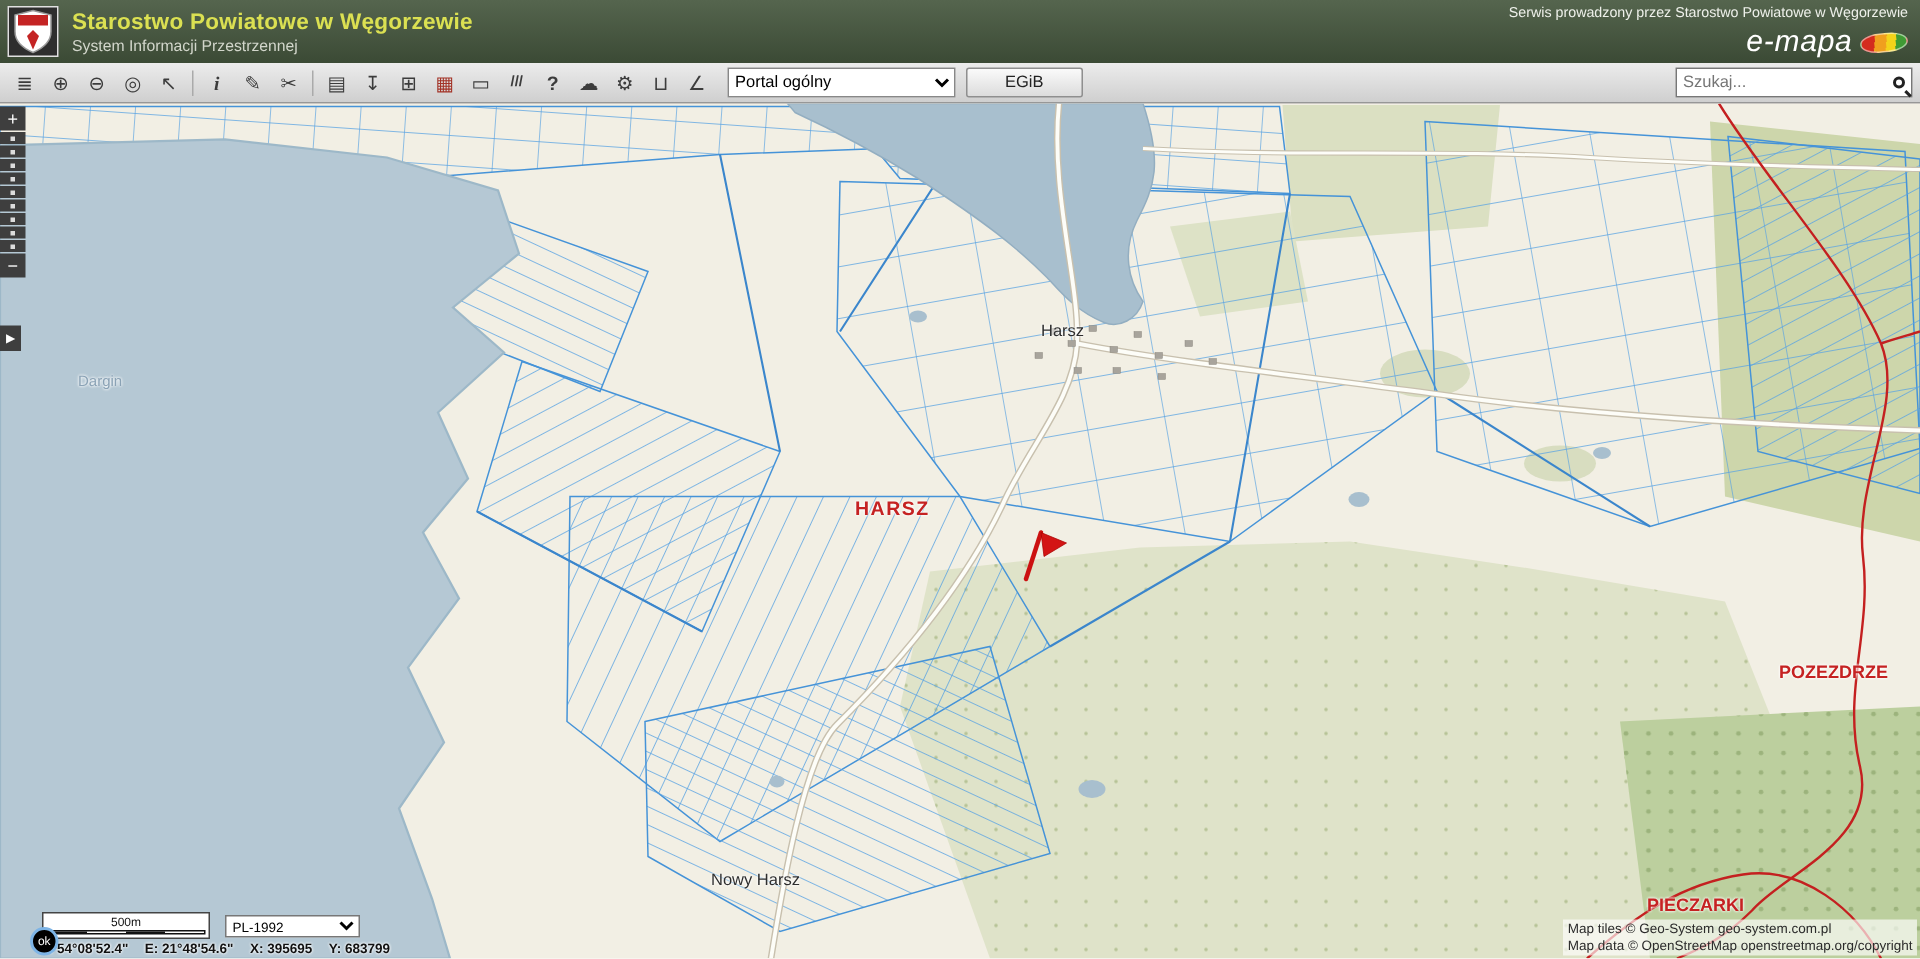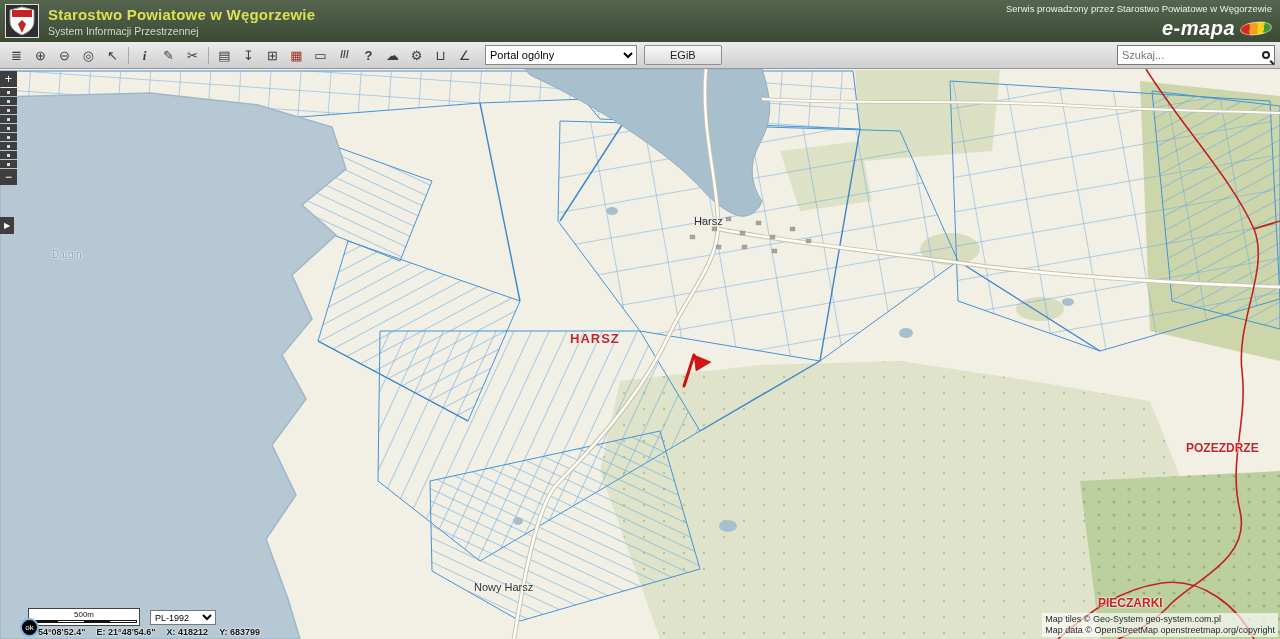--- a/index.html
+++ b/index.html
@@ -8,21 +8,21 @@
 
   
   #header { height:42px; flex:0 0 42px; background:linear-gradient(#55654e,#3b4a35); display:flex; align-items:center; position:relative; }
   #logo { width:34px; height:34px; margin:0 9px 0 5px; background:#2e2e2e; border:1px solid #e0e0e0; display:flex; align-items:center; justify-content:center; }
   #titles { display:flex; flex-direction:column; justify-content:center; }
   #main-title { color:#dbe052; font-size:15px; font-weight:bold; letter-spacing:.2px; }
   #sub-title { color:#d2d6cb; font-size:10.5px; margin-top:2px; }
   #header-right { position:absolute; right:8px; top:3px; text-align:right; }
   #service-note { color:#eef0ea; font-size:9.5px; }
   #brand-row { display:flex; align-items:center; justify-content:flex-end; margin-top:3px; gap:5px; }
-  #brand { color:#fff; font-size:20px; font-weight:bold; font-style:italic; letter-spacing:.5px; }
+  #brand { color:#fff; font-size:20px; font-weight:normal; font-style:italic; letter-spacing:.5px; }
   #brand-swoosh { width:32px; height:13px; border-radius:50% / 60%; background:linear-gradient(100deg,#d42b1e 0 30%,#f0a01e 30% 55%,#f3d41a 55% 75%,#3f9a34 75%); transform:rotate(-6deg); border:1px solid rgba(255,255,255,.5); }
 
   
   #toolbar { height:27px; flex:0 0 27px; background:linear-gradient(#ececec,#cfcfcf); border-bottom:1px solid #979797; display:flex; align-items:center; padding:0 5px; gap:1px; }
   .tb { width:23px; height:21px; background:transparent; border:1px solid transparent; color:#3c3c3c; font-size:13px; line-height:1; display:flex; align-items:center; justify-content:center; cursor:pointer; }
   .tb.red { color:#a33327; }
   .tb.small { font-size:10px; font-weight:bold; }
   .tb-sep { width:1px; height:17px; background:#aaa; margin:0 3px; }
   #portal-select { margin-left:8px; width:152px; height:20px; font-size:11px; border:1px solid #888; background:#fff; }
   #egib-button { margin-left:6px; height:20px; padding:0 25px; font-size:11px; background:linear-gradient(#fafafa,#dcdcdc); border:1px solid #8f8f8f; border-radius:2px; cursor:pointer; color:#222; }
@@ -47,21 +47,21 @@
   #zoom-ctl { position:absolute; left:0; top:2px; width:17px; display:flex; flex-direction:column; gap:1px; }
   .zbtn { width:17px; height:16px; background:#3e3e3e; color:#fff; border:none; font-size:12px; line-height:16px; text-align:center; cursor:pointer; }
   .zdot { width:17px; height:8px; background:#3e3e3e; cursor:pointer; position:relative; }
   .zdot::after { content:""; position:absolute; left:7px; top:3px; width:3px; height:3px; background:#dcdcdc; }
   #expand-btn { position:absolute; left:0; top:148px; width:14px; height:17px; background:#3e3e3e; color:#fff; border:none; font-size:8px; cursor:pointer; }
 
   
   #scalebar { position:absolute; left:28px; bottom:13px; width:112px; background:#fff; border:1px solid #444; padding:1px 2px 2px; }
   #scale-text { font-size:8px; color:#111; text-align:center; line-height:9px; }
   #scale-strip { height:3px; margin-top:1px; border:1px solid #111; background:linear-gradient(90deg,#111 0 25%,#fff 25% 50%,#111 50% 75%,#fff 75%); }
-  #crs-select { position:absolute; left:150px; bottom:14px; width:66px; height:15px; font-size:9px; border:1px solid #777; background:#fff; }
+  #crs-select { position:absolute; left:150px; bottom:14px; width:90px; height:15px; font-size:9px; border:1px solid #777; background:#fff; }
   #coords { position:absolute; left:26px; bottom:2px; font-size:9px; font-weight:bold; color:#111; text-shadow:0 0 2px #fff,0 0 2px #fff; display:flex; gap:11px; }
   #ok-button { position:absolute; left:20px; bottom:2px; width:19px; height:19px; border-radius:50%; background:#000000; border:2px solid #7db4e6; color:#fff; font-size:8px; line-height:1; cursor:pointer; display:flex; align-items:center; justify-content:center; }
 
   
   #attribution { position:absolute; right:2px; bottom:2px; text-align:left; font-size:9px; line-height:11px; color:#2b2b2b; background:rgba(255,255,255,.65); padding:1px 3px; }
 </style>
 </head>
 <body>
 
 <div id="app">
@@ -239,21 +239,21 @@
     <div id="scalebar">
       <div id="scale-text">500m</div>
       <div id="scale-strip"></div>
     </div>
     <select id="crs-select">
       <option>PL-1992</option>
     </select>
     <div id="coords">
       <span>N: 54°08'52.4"</span>
       <span>E: 21°48'54.6"</span>
-      <span>X: 418212</span>
+      <span>X: 395695</span>
       <span>Y: 683799</span>
     </div>
     <button id="ok-button">ok</button>
 
     <div id="attribution">
       <div>Map tiles © Geo-System geo-system.com.pl</div>
       <div>Map data © OpenStreetMap openstreetmap.org/copyright</div>
     </div>
   </div>
 

